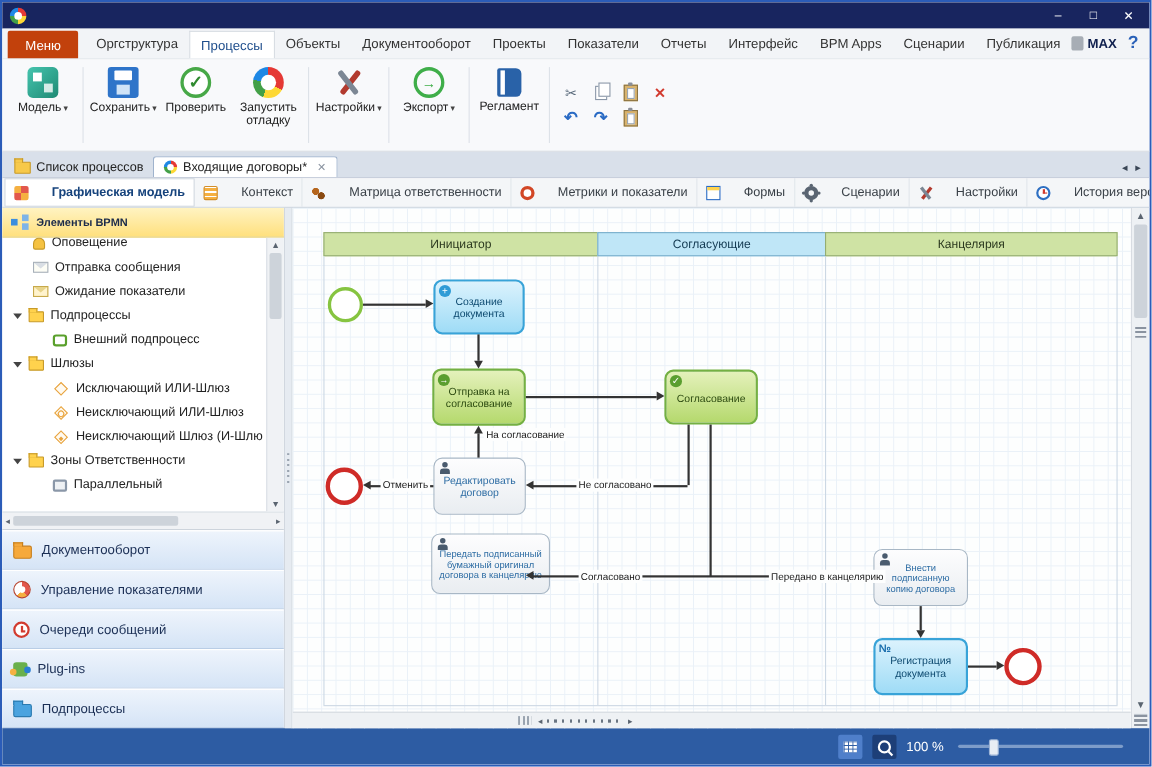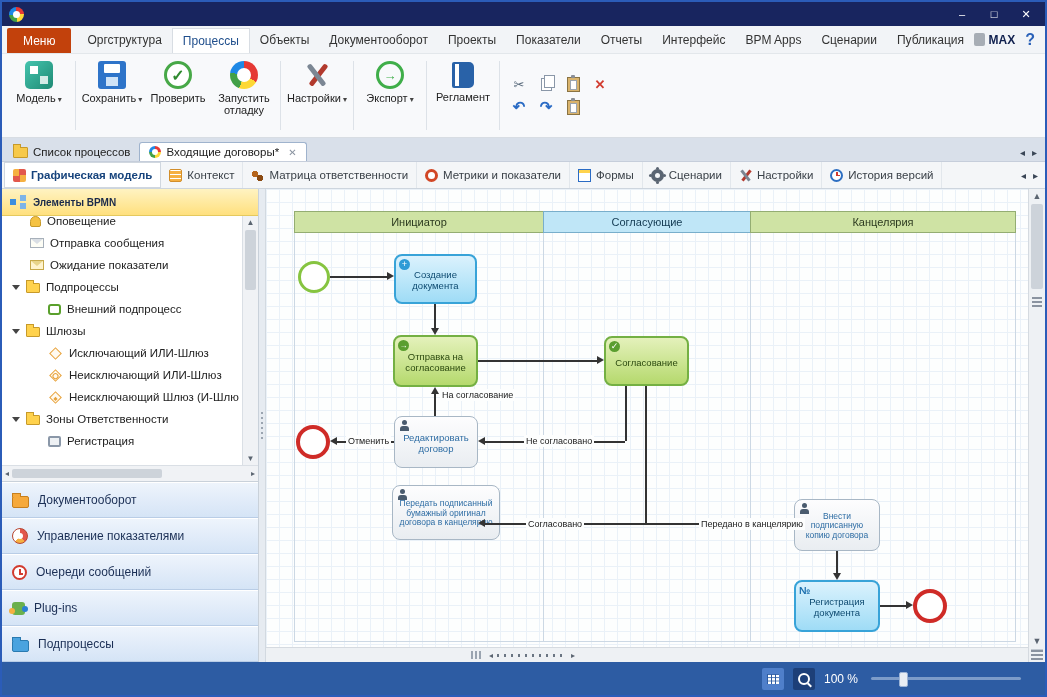--- a/index.html
+++ b/index.html
@@ -65,21 +65,21 @@
   .tab-close{color:#8a93a0;font-size:10px;margin-left:4px;}
   .ic-folder-sm{width:13px;height:9px;background:#f7c94a;border:1px solid #c79a2a;border-radius:1px;position:relative;}
   .ic-folder-sm::before{content:"";position:absolute;left:-1px;top:-4px;width:6px;height:3px;background:#f7c94a;border:1px solid #c79a2a;border-bottom:none;}
   .ic-ring-sm{width:12px;height:12px;border-radius:50%;position:relative;flex:0 0 auto;
     background:conic-gradient(#e53935 0 90deg,#fdd835 90deg 180deg,#43a047 180deg 270deg,#1e88e5 270deg 360deg);}
   .ic-ring-sm::after{content:"";position:absolute;left:3px;top:3px;width:6px;height:6px;border-radius:50%;background:#fff;}
   .doc-nav{margin-left:auto;display:flex;gap:7px;align-items:center;color:#3a4656;font-size:10px;padding:0 6px 3px 0;}
 
   
   .viewtabs{height:26px;flex:0 0 auto;background:#f4f6f8;border-bottom:1px solid #cdd5de;display:flex;align-items:stretch;padding:0 2px;font-size:11.5px;color:#3a4148;}
-  .vtab{display:flex;align-items:center;gap:5px;padding:0 8px;border-right:1px solid #e2e7ec;white-space:nowrap;}
+  .vtab{display:flex;align-items:center;gap:21px;padding:0 8px;border-right:1px solid #e2e7ec;white-space:nowrap;}
   .vtab.active{background:#fff;color:#16437c;border:1px solid #d0d7df;font-weight:bold;}
   .vnav{margin-left:auto;display:flex;gap:7px;align-items:center;color:#3a4656;font-size:10px;padding:0 5px;}
   .vic{width:13px;height:13px;flex:0 0 auto;position:relative;box-sizing:border-box;}
   .vic1{background:conic-gradient(#e2574c 0 90deg,#f5b041 90deg 180deg,#e2574c 180deg 270deg,#f5b041 270deg 360deg);border-radius:2px;}
   .vic2{background:#f5b041;border-radius:2px;background-image:repeating-linear-gradient(#ffffff 0 1px,transparent 1px 4px);border:1px solid #d28e2a;}
   .vic3{background:radial-gradient(circle at 4px 5px,#b5651d 3px,transparent 3.5px),radial-gradient(circle at 9px 9px,#8a4a12 3px,transparent 3.5px);}
   .vic4{border-radius:50%;border:3px solid #d24726;background:#fff;}
   .vic5{background:#fff;border:1px solid #2a6bc4;}
   .vic5::after{content:"";position:absolute;left:0;top:0;right:0;height:3px;background:#ffd34d;}
   .vic6{border-radius:50%;background:#5a6572;
@@ -392,21 +392,21 @@
               <span class="tic tic-gw p"></span>
               <span>Неисключающий Шлюз (И-Шлю</span>
             </div>
           <div class="trow folder">
               <span class="exp"></span>
               <span class="tic tic-folder"></span>
               <span>Зоны Ответственности</span>
             </div>
           <div class="trow child">
               <span class="tic tic-gray"></span>
-              <span>Регистрация</span>
+              <span>Параллельный</span>
             </div>
         </div>
         <div class="tvscroll">
           <span>▲</span>
           <div class="tthumb"></div>
           <div class="tvs-sp"></div>
           <span>▼</span>
         </div>
       </div>
       <div class="thscroll">

